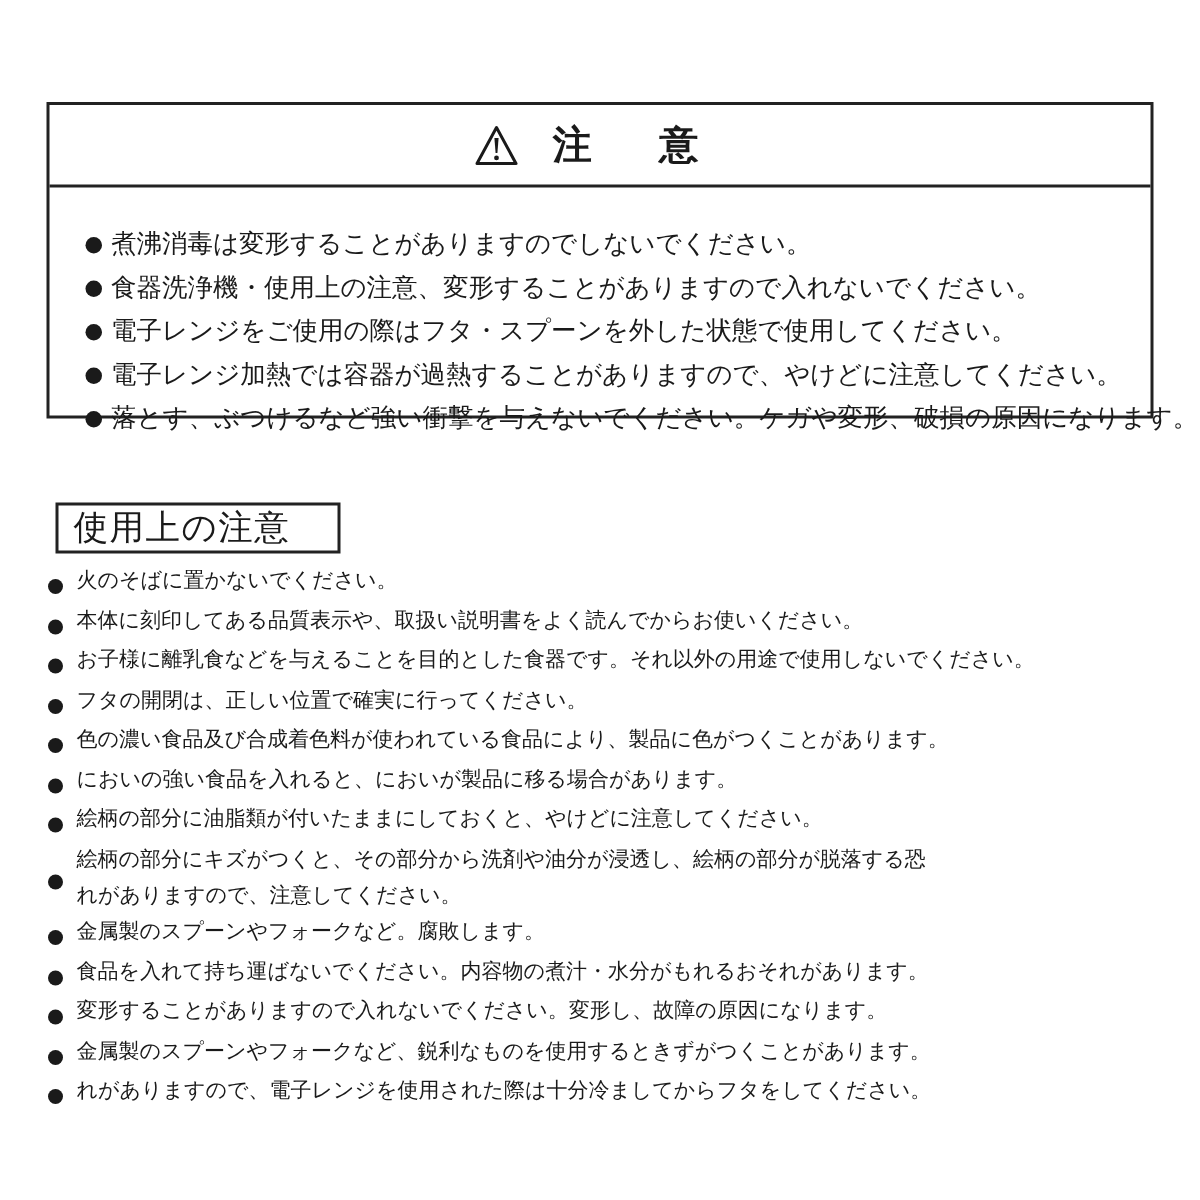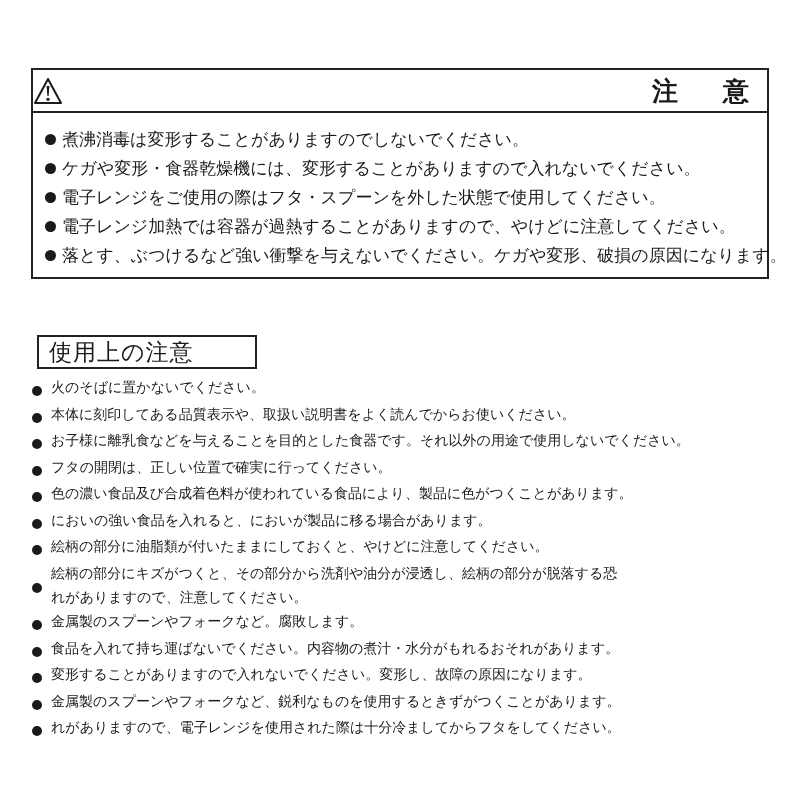--- a/index.html
+++ b/index.html
@@ -6,36 +6,36 @@
     body {
       width: 800px; height: 800px; position: relative; overflow: hidden;
       font-family: "DejaVu Sans", "Liberation Sans", sans-serif;
       color: #1a1a1a;
     }
     .caution-box {
       position: absolute; left: 31px; top: 68px; width: 738px; height: 211px;
       border: 2px solid #222; box-sizing: border-box;
     }
     .caution-header {
-      height: 43px; border-bottom: 2px solid #222;
-      display: flex; align-items: center; justify-content: space-between;
+      height: 55px; border-bottom: 2px solid #222;
+      display: flex; align-items: center; justify-content: center;
       box-sizing: border-box;
     }
     .warn-icon { width: 30px; height: 28px; margin-right: 22px; display: inline-block; }
     .caution-title {
       font-size: 26px; font-weight: bold; letter-spacing: 18px; line-height: 1;
     }
-    .caution-list { list-style: none; margin: 4px; padding: 8px 0 0 8px; }
+    .caution-list { list-style: none; margin: 16px; padding: 8px 0 0 8px; }
     .caution-list li {
       font-size: 17px; line-height: 29px; white-space: nowrap;
       display: flex; align-items: center;
     }
     .bullet { display: inline-block; width: 11px; height: 11px; border-radius: 50%; background: #1a1a1a; margin-right: 6px; flex: 0 0 auto; }
     .usage-title-box {
-      position: absolute; left: 37px; top: 335px; width: 220px; height: 34px;
+      position: absolute; left: 37px; top: 335px; width: 190px; height: 34px;
       border: 2px solid #222; box-sizing: border-box;
       display: flex; align-items: center; padding-left: 10px;
     }
     .usage-title { font-size: 23px; line-height: 1; letter-spacing: 1px; }
     .usage-list {
       position: absolute; left: 32px; top: 374px; width: 740px;
       list-style: none; margin: 0; padding: 0;
     }
     .usage-list li {
       font-size: 14px; line-height: 26.5px; white-space: nowrap;
@@ -59,21 +59,21 @@
     </span>
     <span class="caution-title">注 意</span>
   </div>
   <ul class="caution-list">
     <li>
         <span class="bullet"></span>
         <span>煮沸消毒は変形することがありますのでしないでください。</span>
       </li>
     <li>
         <span class="bullet"></span>
-        <span>ケガや変形・食器乾燥機には、変形することがありますので入れないでください。</span>
+        <span>食器洗浄機・使用上の注意、変形することがありますので入れないでください。</span>
       </li>
     <li>
         <span class="bullet"></span>
         <span>電子レンジをご使用の際はフタ・スプーンを外した状態で使用してください。</span>
       </li>
     <li>
         <span class="bullet"></span>
         <span>電子レンジ加熱では容器が過熱することがありますので、やけどに注意してください。</span>
       </li>
     <li>

